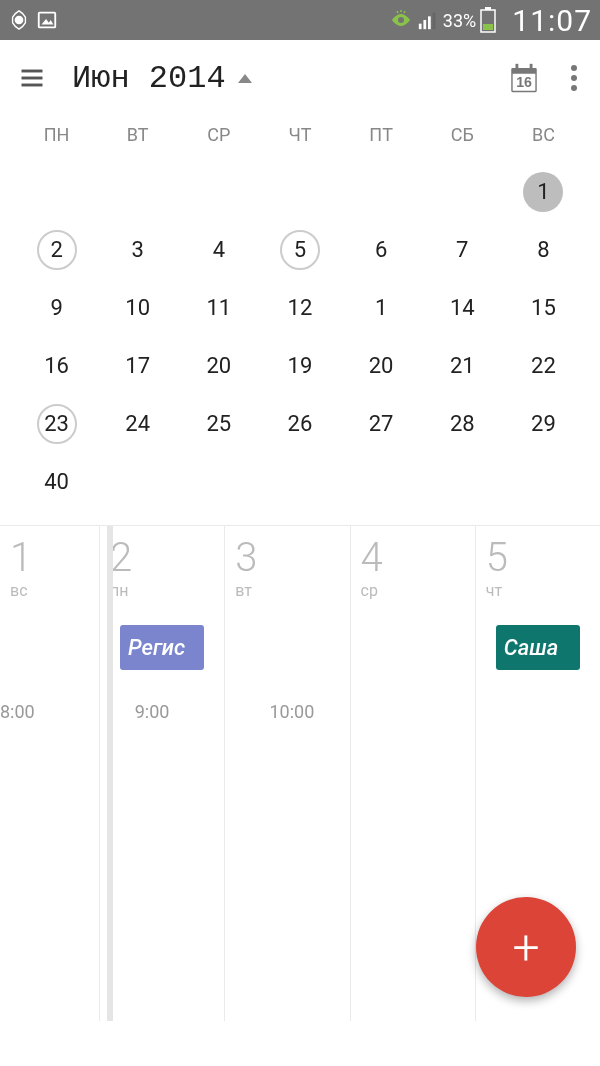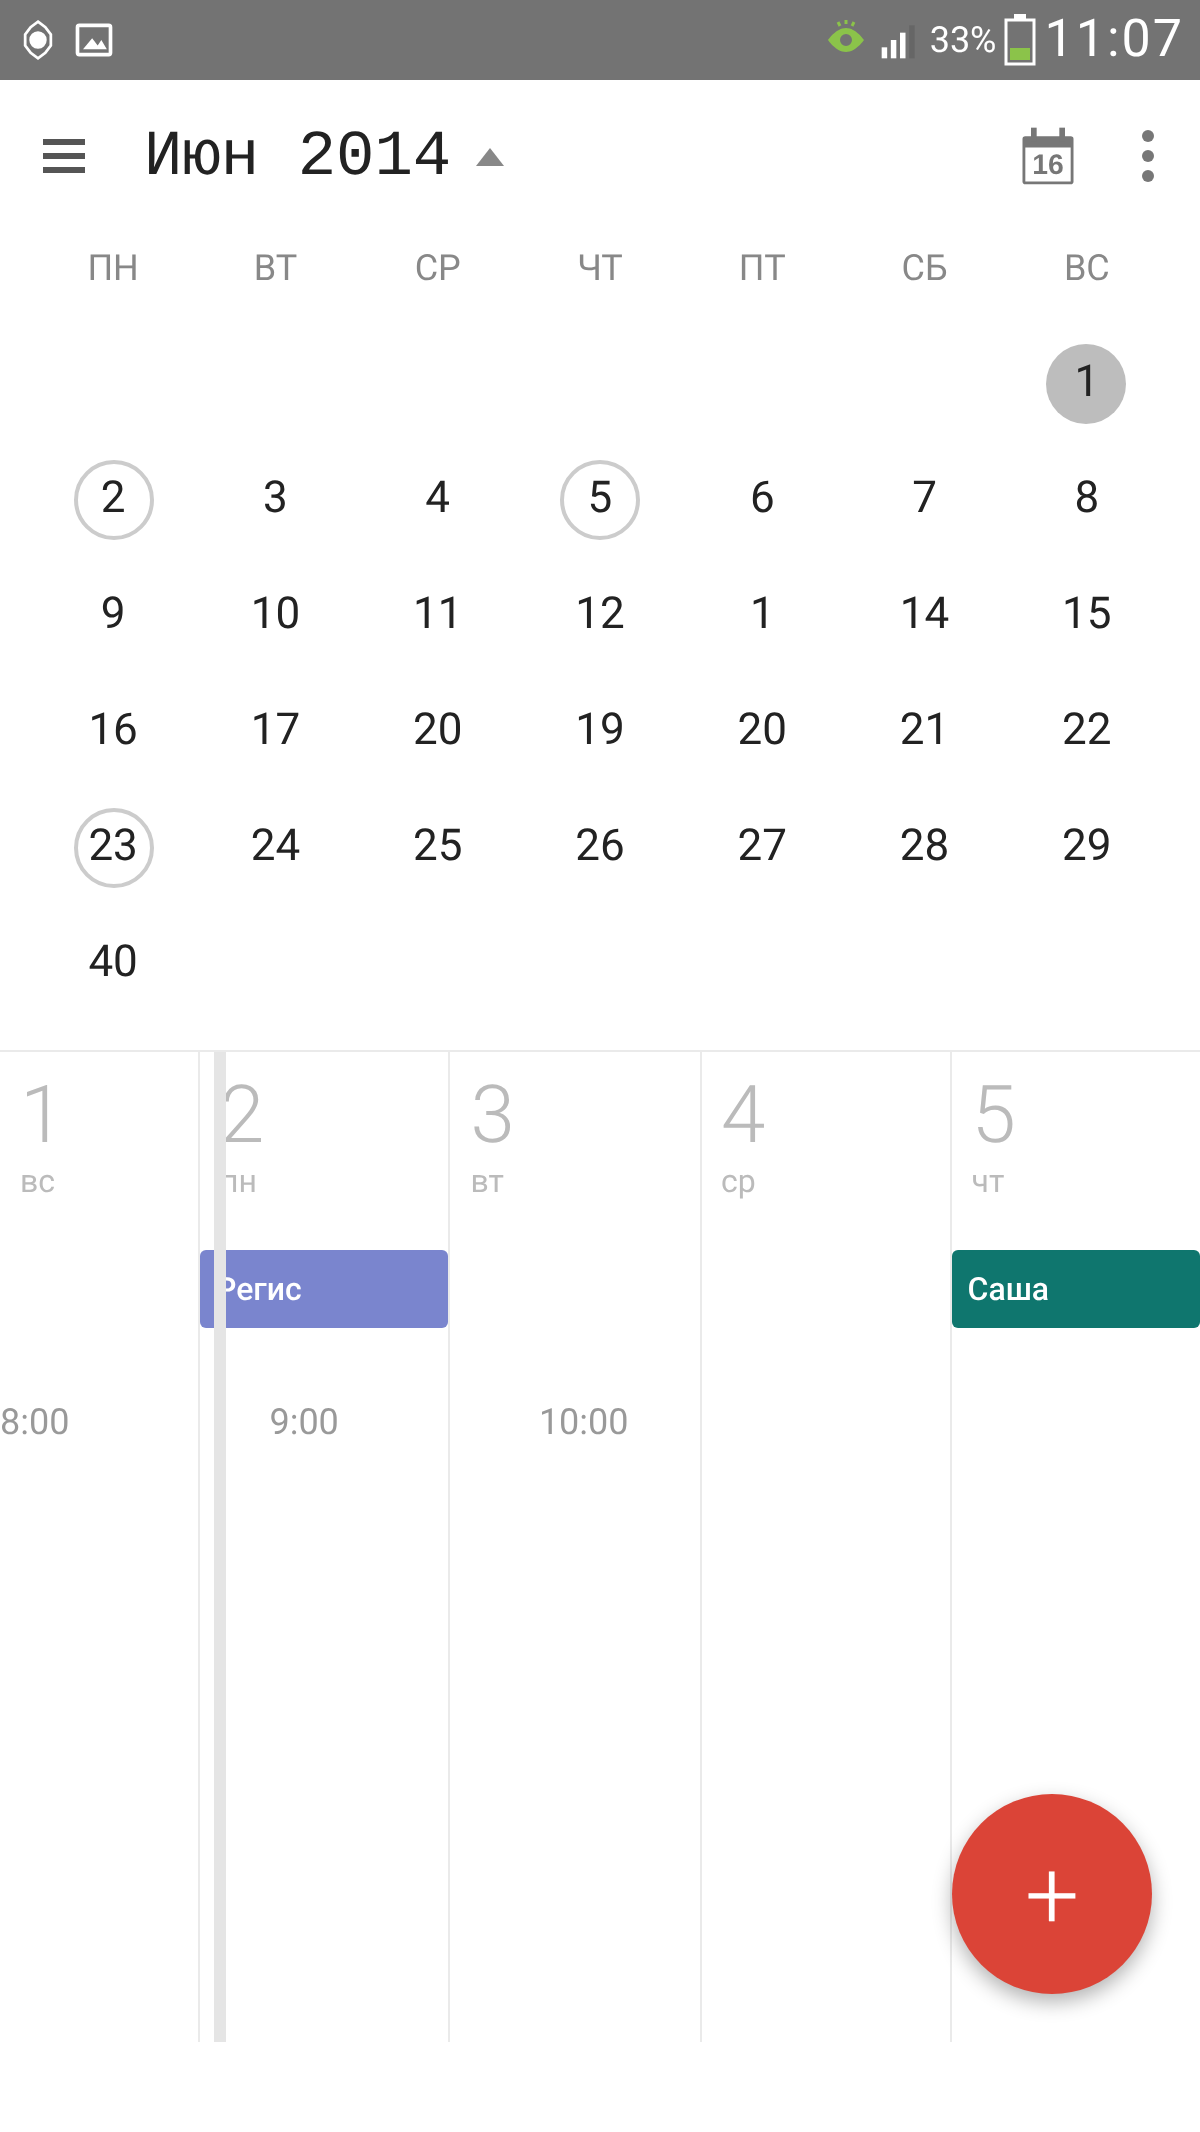--- a/index.html
+++ b/index.html
@@ -1,21 +1,21 @@
 <!DOCTYPE html>
 <html><head>
 <meta charset="utf-8">
 <style>
   * { box-sizing: border-box; margin: 0; padding: 0; }
   html, body { width: 600px; height: 1066px; font-family: Roboto, Arial, sans-serif; background: #fff; overflow: hidden; }
   
   .status-bar { height: 40px; background: #737373; color: #fff; display: flex; align-items: center; justify-content: space-between; padding: 0 8px; font-size: 20px; }
   .status-left, .status-right { display: flex; align-items: center; gap: 6px; }
   .status-right { gap: 4px; }
-  .status-clock { font-size: 26px; letter-spacing: 1px; margin-left: 0; }
+  .status-clock { font-size: 30px; letter-spacing: 1px; margin-left: 12px; }
   .battery-pct { font-size: 18px; }
   
   .app-header { height: 76px; display: flex; align-items: center; padding: 0 8px; }
   .hamburger { width: 48px; height: 48px; display: flex; align-items: center; justify-content: center; }
   .title-wrap { flex: 0 0 auto; display: flex; align-items: center; gap: 6px; margin-left: 16px; }
   .title { font-size: 32px; font-weight: 500; color: #222; font-family: Liberation Mono, monospace; }
   .title-arrow { width: 0; height: 0; border-left: 7px solid transparent; border-right: 7px solid transparent; border-bottom: 9px solid #888; margin-left: 6px; }
   .header-spacer { flex: 1; }
   .today-icon { width: 48px; height: 48px; display: flex; align-items: center; justify-content: center; color: #555; margin-right: 8px; }
   .overflow { width: 36px; height: 48px; display: flex; flex-direction: column; align-items: center; justify-content: center; gap: 4px; }
@@ -31,21 +31,21 @@
   
   .schedule { border-top: 1px solid #eaeaea; position: relative; height: 496px; }
   .now-indicator { position: absolute; top: 0; left: 107px; width: 6px; height: 100%; background: #e5e5e5; z-index: 1; }
   .schedule-cols { display: flex; height: 100%; position: relative; }
   .sch-col { flex: 1; border-right: 1px solid #eaeaea; position: relative; }
   .sch-col:last-child { border-right: none; }
   .sch-col:first-child { flex: 0 0 100px; }
   .sch-head { padding: 8px 10px 0; height: 95px; }
   .sch-daynum { font-size: 40px; color: #bbb; font-weight: 300; }
   .sch-dow { font-size: 16px; color: #bbb; text-transform: lowercase; }
-  .event-chip { margin: 4px 0 0; padding: 10px 8px; border-radius: 3px; color: #fff; font-size: 16px; font-weight: 500; overflow: hidden; white-space: nowrap; }
+  .event-chip { margin: 4px 20px 0; padding: 10px 8px; border-radius: 3px; color: #fff; font-size: 22px; font-weight: 500; overflow: hidden; white-space: nowrap; font-style: italic; }
   .event-blue { background: #7a85ce; }
   .event-green { background: #0f766e; }
   .time-labels { position: absolute; left: 0; top: 175px; width: 56px; display: flex; flex-direction: row; gap: 100px; pointer-events: none; }
   .time-lbl { color: #999; font-size: 18px; text-align: center; }
   
   .fab { position: absolute; right: 24px; bottom: 24px; width: 100px; height: 100px; border-radius: 50%; background: #db4437; display: flex; align-items: center; justify-content: center; box-shadow: 0 4px 10px rgba(0,0,0,0.3); }
   .fab-plus { color: #fff; font-size: 48px; font-weight: 300; }
 </style>
 </head>
 <body>

